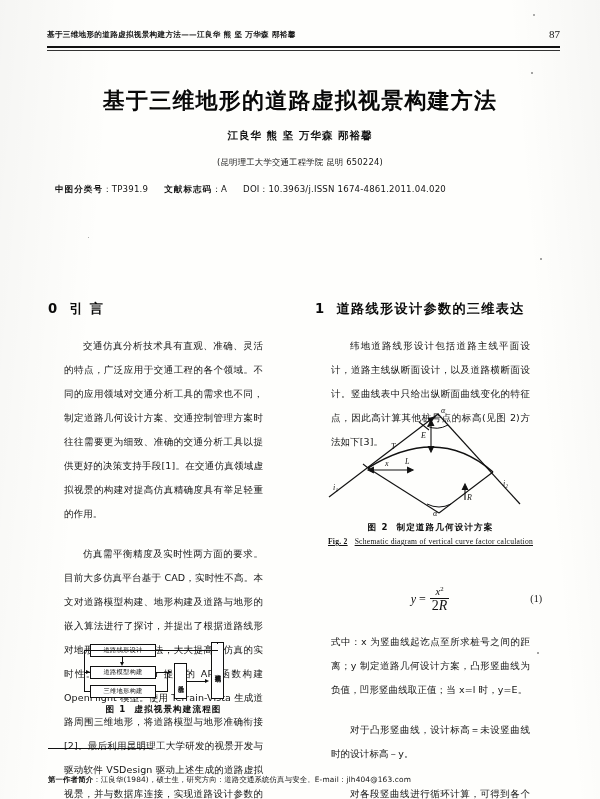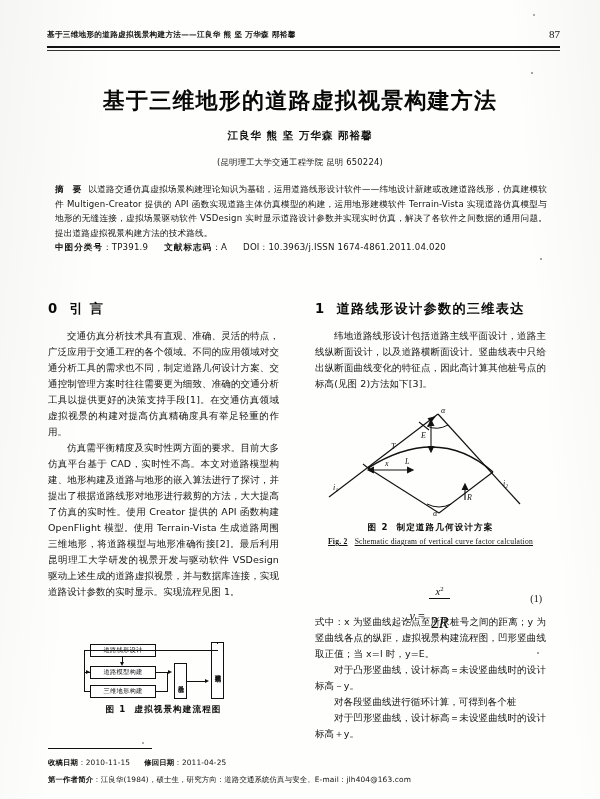--- a/index.html
+++ b/index.html
@@ -159,25 +159,25 @@
     font-weight: bold;
     color: #0b0b0b;
     letter-spacing: 1.3px;
     margin: 0 0 10px 0;
     height: 18px;
   }
   .sec-num { margin-right: 11px; }
 
   .para {
     font-size: 9.5px;
-    line-height: 16px;
+    line-height: 24px;
     color: #131313;
     text-align: justify;
     text-justify: inter-ideograph;
-    margin: 0;
+    margin: 16px;
     letter-spacing: 0.1px;
   }
   .para + .para { margin-top: 0; }
   .indent { text-indent: 19px; }
   sup {
     font-size: 6.4px;
     vertical-align: super;
     line-height: 0;
   }
 
@@ -302,23 +302,23 @@
   }
   .frac .num sup { font-size: 6.8px; font-style: normal; }
   .frac .bar {
     display: block;
     height: 1px;
     background: #111;
     margin: 1px 0;
   }
   .frac .den {
     display: block;
-    font-size: 16px;
+    font-size: 14px;
     line-height: 11px;
-    padding: 17px 2px;
+    padding: 0 2px;
   }
   .frac .den i { font-style: italic; }
   .eqnum {
     position: absolute;
     right: 4px;
     top: 5px;
     font-size: 10px;
     font-family: "Liberation Serif", serif;
     color: #111;
   }
@@ -373,21 +373,20 @@
       <span class="runhead-page">87</span>
     </div>
     <div class="rule-thick"></div>
     <div class="rule-thin"></div>
 
     <div class="title">基于三维地形的道路虚拟视景构建方法</div>
     <div class="authors">江良华   熊    坚   万华森   邴裕馨</div>
     <div class="affil">(昆明理工大学交通工程学院  昆明 650224)</div>
 
     <div class="abs-block">
-      <div class="abs-line"><span class="abs-lead">摘  要</span><span>以道路交通仿真虚拟场景构建理论知识为基础，运用道路线形设计软件——纬地设计新建或改建道路线形，仿真建模软件 Multigen-Creator 提供的 API 函数实现道路主体仿真模型的构建，运用地形建模软件 Terrain-Vista 实现道路仿真模型与地形的无缝连接，虚拟场景驱动软件 VSDesign 实时显示道路设计参数并实现实时仿真，解决了各软件之间数据的通用问题。提出道路虚拟视景构建方法的技术路线。</span></div>
       <div class="cls-line"><span class="cls-lead">中图分类号</span>：<span>TP391.9</span><span class="cls-gap"></span><span class="cls-lead">文献标志码</span>：<span>A</span><span class="cls-gap"></span><span>DOI</span>：<span>10.3963/j.ISSN 1674-4861.2011.04.020</span></div>
     </div>
 
     <div class="col col-left">
       <div class="sec-head"><span class="sec-num">0</span><span>引  言</span></div>
       <p class="para indent">交通仿真分析技术具有直观、准确、灵活的特点，广泛应用于交通工程的各个领域。不同的应用领域对交通分析工具的需求也不同，制定道路几何设计方案、交通控制管理方案时往往需要更为细致、准确的交通分析工具以提供更好的决策支持手段[1]。在交通仿真领域虚拟视景的构建对提高仿真精确度具有举足轻重的作用。</p>
       <p class="para indent">仿真需平衡精度及实时性两方面的要求。目前大多仿真平台基于 CAD，实时性不高。本文对道路模型构建、地形构建及道路与地形的嵌入算法进行了探讨，并提出了根据道路线形对地形进行裁剪的方法，大大提高了仿真的实时性。使用 Creator 提供的 API 函数构建 OpenFlight 模型。使用 Terrain-Vista 生成道路周围三维地形，将道路模型与地形准确衔接[2]。最后利用昆明理工大学研发的视景开发与驱动软件 VSDesign 驱动上述生成的道路虚拟视景，并与数据库连接，实现道路设计参数的实时显示。实现流程见图 1。</p>
     </div>
 
     <div class="fig1-wrap">
@@ -490,28 +489,27 @@
       <div class="figcap-cn"><span class="cap-num">图 2</span><span>制定道路几何设计方案</span></div>
       <div class="figcap-en"><span class="cap-num">Fig. 2</span><span>Schematic diagram of vertical curve factor calculation</span></div>
     </div>
 
     <div class="formula-row">
       <div class="formula"><i>y</i> <span>=</span> <span class="frac"><span class="num"><i>x</i><sup>2</sup></span><span class="bar"></span><span class="den"><span>2</span><i>R</i></span></span></div>
       <div class="eqnum">(1)</div>
     </div>
 
     <div class="col after-formula">
-      <p class="para">式中：x 为竖曲线起讫点至所求桩号之间的距离；y 为竖曲线各点的纵距，虚拟视景构建流程图，凹形竖曲线取正值；当 x=l 时，y=E。</p>
+      <p class="para">式中：x 为竖曲线起讫点至所求桩号之间的距离；y 制定道路几何设计方案，凸形竖曲线为负值，凹形竖曲线取正值；当 x=l 时，y=E。</p>
       <p class="para indent">对于凸形竖曲线，设计标高＝未设竖曲线时的设计标高－y。</p>
       <p class="para indent">对各段竖曲线进行循环计算，可得到各个桩</p>
       <p class="para indent">对于凹形竖曲线，设计标高＝未设竖曲线时的设计标高＋y。</p>
     </div>
 
     <div class="foot-rule"></div>
-    <div class="foot foot-1"><b>收稿日期</b>：<span>2010-11-15</span><span class="gap"></span><b>修回日期</b>：<span>2011-04-25</span></div>
     <div class="foot foot-2"><b>第一作者简介</b>：<span>江良华(1984)，硕士生，研究方向：道路交通系统仿真与安全。E-mail：jlh404@163.com</span></div>
 
     <div class="speck" style="left:533px; top:14px; width:2px; height:2px;"></div>
     <div class="speck" style="left:531px; top:72px; width:1.6px; height:1.6px;"></div>
     <div class="speck" style="left:88px; top:237px; width:1.4px; height:1.4px;"></div>
     <div class="speck" style="left:540px; top:258px; width:1.5px; height:1.5px;"></div>
     <div class="speck" style="left:537px; top:652px; width:1.5px; height:1.5px;"></div>
     <div class="speck" style="left:142px; top:742px; width:2px; height:2px;"></div>
   </div>
 </div>

